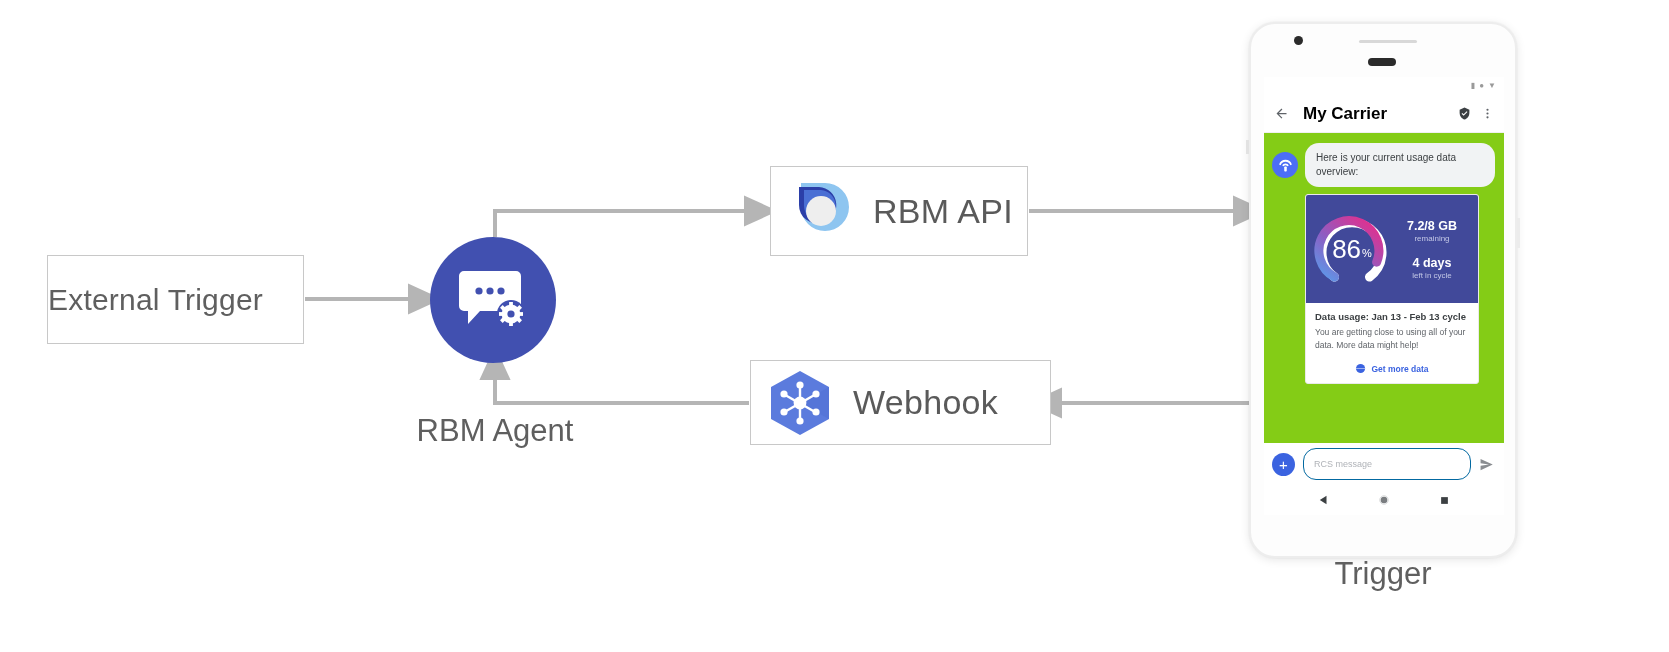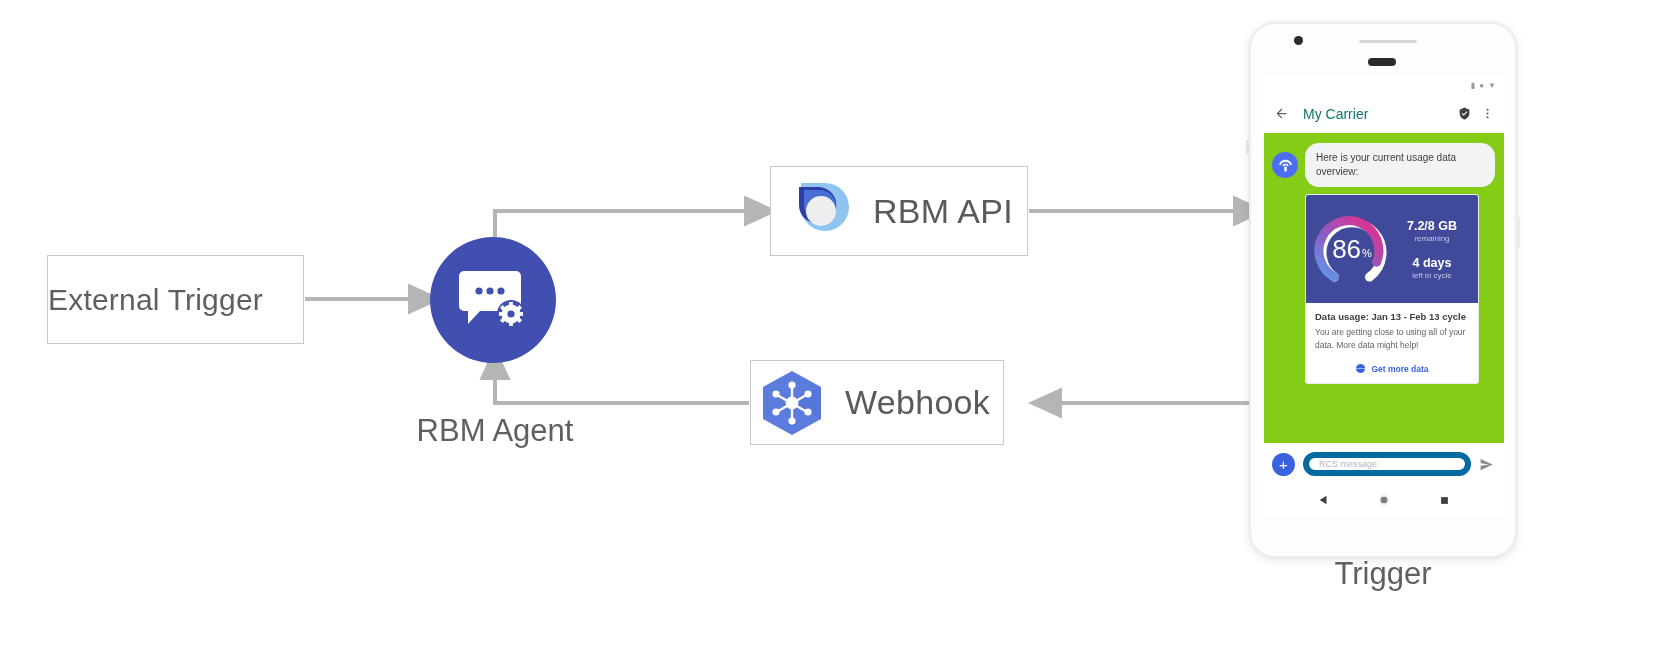--- a/index.html
+++ b/index.html
@@ -51,23 +51,23 @@
     left: 770px;
     top: 166px;
     width: 258px;
     height: 90px;
     padding-left: 14px;
   }
   
   #webhook-box {
     left: 750px;
     top: 360px;
-    width: 254px;
+    width: 301px;
     height: 85px;
-    padding-left: 4px;
+    padding-left: 12px;
   }
   .node-box .node-text {
     font-size: 34px;
     font-weight: 300;
     color: #5a5a5a;
     margin-left: 16px;
     letter-spacing: 0.3px;
   }
 
   
@@ -180,25 +180,25 @@
   #app-bar {
     height: 38px;
     display: flex;
     align-items: center;
     padding: 0 10px;
     background: #ffffff;
     border-bottom: 1px solid #f0f0f0;
     box-sizing: border-box;
   }
   #app-bar-title {
-    font-size: 14px;
-    color: #0f766e;
+    font-size: 17px;
+    color: #000000;
     margin-left: 14px;
     flex: 1;
-    font-weight: 400;
+    font-weight: 700;
   }
   .appbar-ico { margin-left: 10px; line-height: 0; }
 
   
   #convo {
     padding: 10px 8px 0 8px;
     background: #84cc16;
     height: 338px;
     box-sizing: border-box;
     position: relative;
@@ -312,22 +312,22 @@
     border-radius: 50%;
     background: #3b63e0;
     color: #fff;
     display: flex; align-items: center; justify-content: center;
     font-size: 15px;
     line-height: 1;
     font-weight: 300;
   }
   #rcs-input {
     flex: 1;
-    height: 24px;
-    border: 6px solid #0369a1;
+    height: 32px;
+    border: 1px solid #0369a1;
     border-radius: 13px;
     display: flex;
     align-items: center;
     padding: 0 10px;
     box-sizing: border-box;
   }
   #rcs-placeholder { font-size: 9px; color: #b0b3b8; }
   #send-ico { flex: 0 0 auto; line-height: 0; margin-right: 2px; }
 
   

